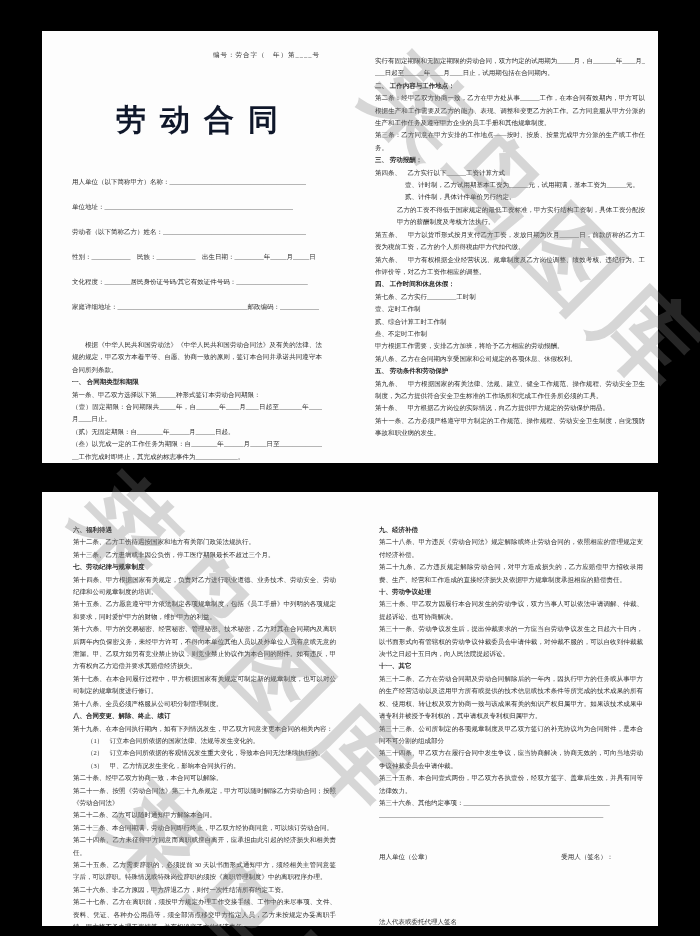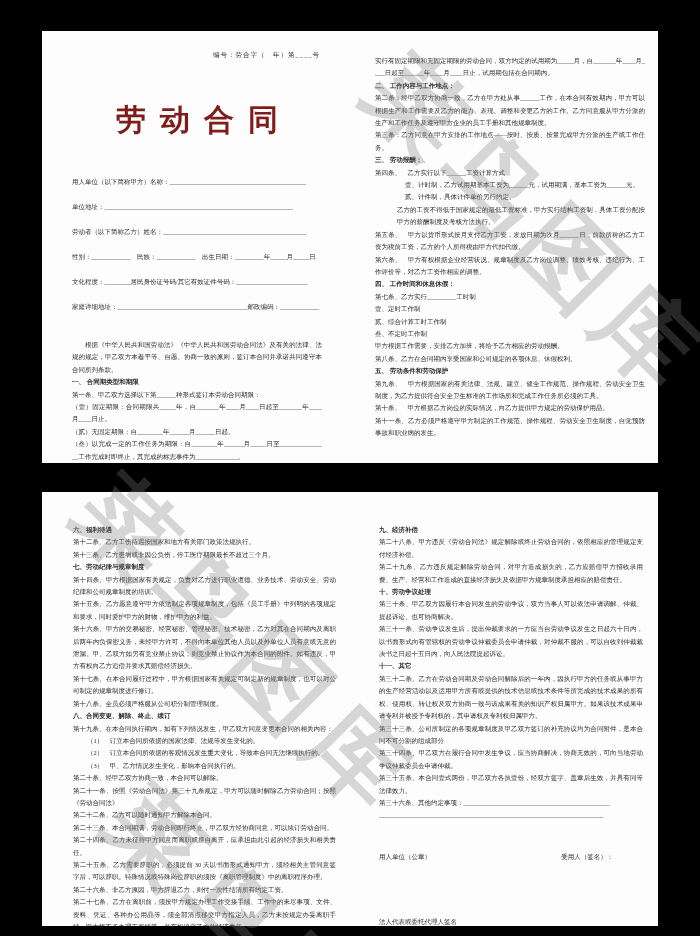--- a/index.html
+++ b/index.html
@@ -28,21 +28,21 @@
   .para.i3{padding-left:30px;}
   .para.ind{text-indent:13px;}
   .para.gap{margin-top:26px;}
   .para.f{white-space:nowrap;overflow:hidden;margin-bottom:12px;line-height:13px;}
   .doc-no{
     font-size:6.5px;text-align:right;white-space:nowrap;overflow:hidden;
     padding-right:2px;letter-spacing:1px;
   }
   .cover-title{
     text-align:center;font-size:30px;font-weight:bold;letter-spacing:14px;
-    margin:40px 0 34px 14px;color:#7f1d1d;
+    margin:40px 0 34px 14px;color:#0f172a;
   }
   .cover-fields{margin-top:0;}
   .sig-block{margin-top:28px;font-size:6.5px;}
   .sig-row{display:flex;white-space:nowrap;line-height:13px;}
   .sig-row .left{flex:0 0 69%;}
   .sig-row .right{flex:1;}
   .sig-legal{margin-top:52px;line-height:13px;font-size:6.5px;}
   .wm{
     position:absolute;z-index:6;pointer-events:none;white-space:nowrap;
     font-family:"DejaVu Sans","Liberation Sans",sans-serif;font-weight:bold;

